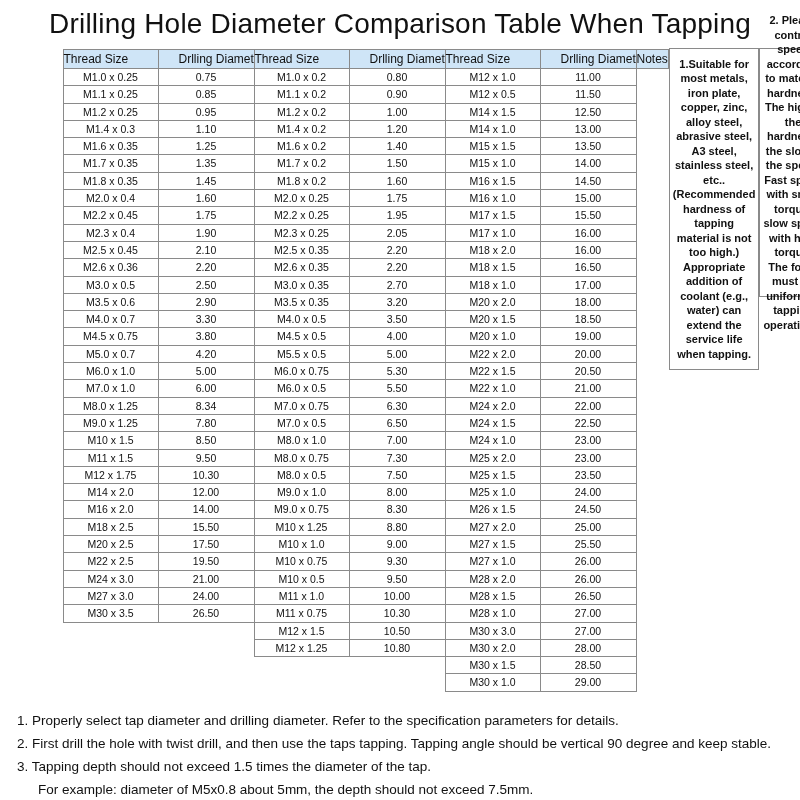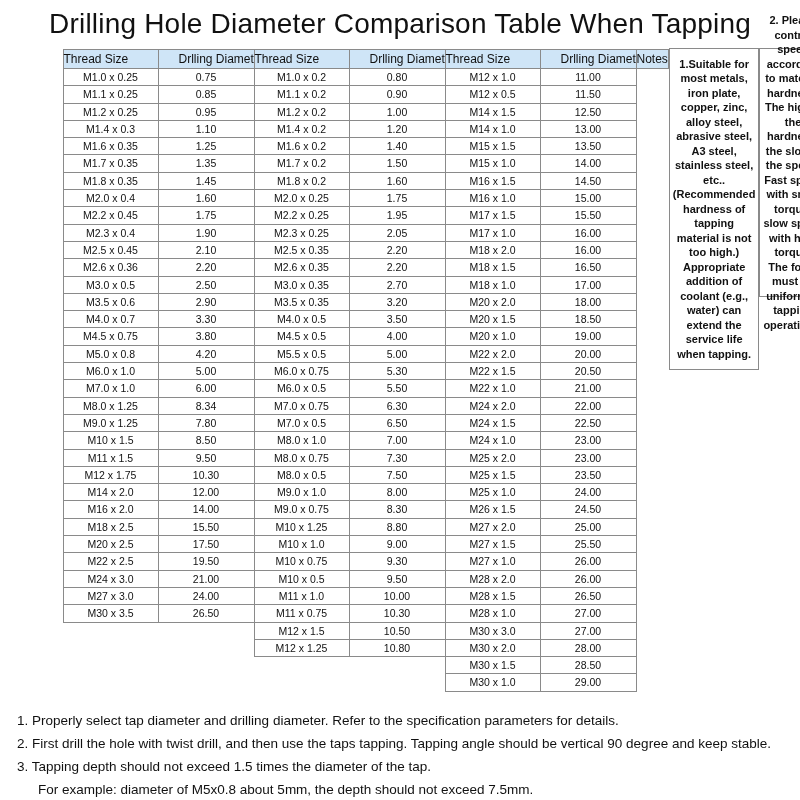--- a/index.html
+++ b/index.html
@@ -157,21 +157,21 @@
         </div>
         <div class="trow">
           <div class="cell w-thread">M4.0 x 0.7</div>
           <div class="cell w-drill">3.30</div>
         </div>
         <div class="trow">
           <div class="cell w-thread">M4.5 x 0.75</div>
           <div class="cell w-drill">3.80</div>
         </div>
         <div class="trow">
-          <div class="cell w-thread">M5.0 x 0.8</div>
+          <div class="cell w-thread">M5.0 x 0.7</div>
           <div class="cell w-drill">4.20</div>
         </div>
         <div class="trow">
           <div class="cell w-thread">M6.0 x 1.0</div>
           <div class="cell w-drill">5.00</div>
         </div>
         <div class="trow">
           <div class="cell w-thread">M7.0 x 1.0</div>
           <div class="cell w-drill">6.00</div>
         </div>

